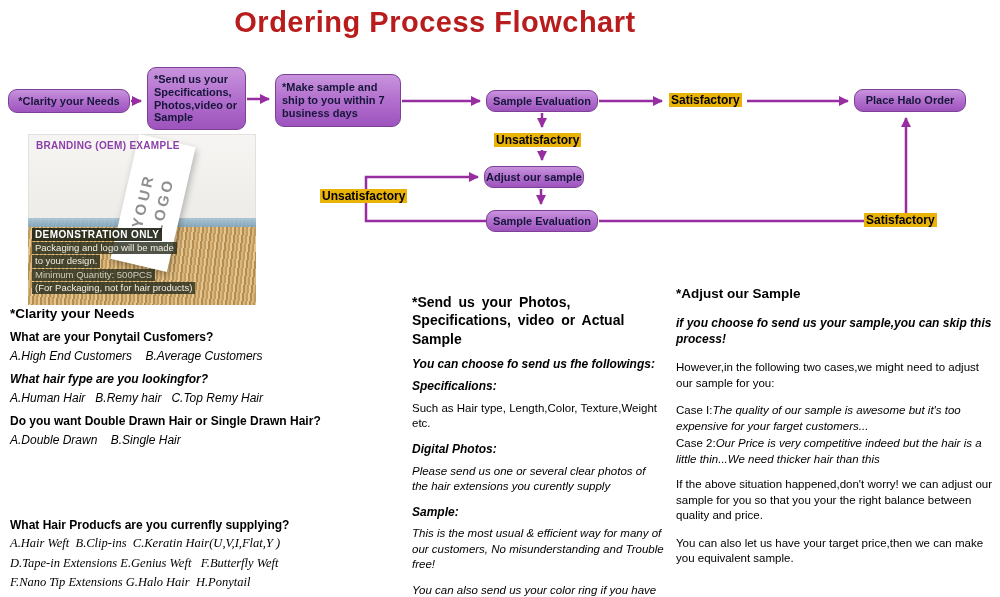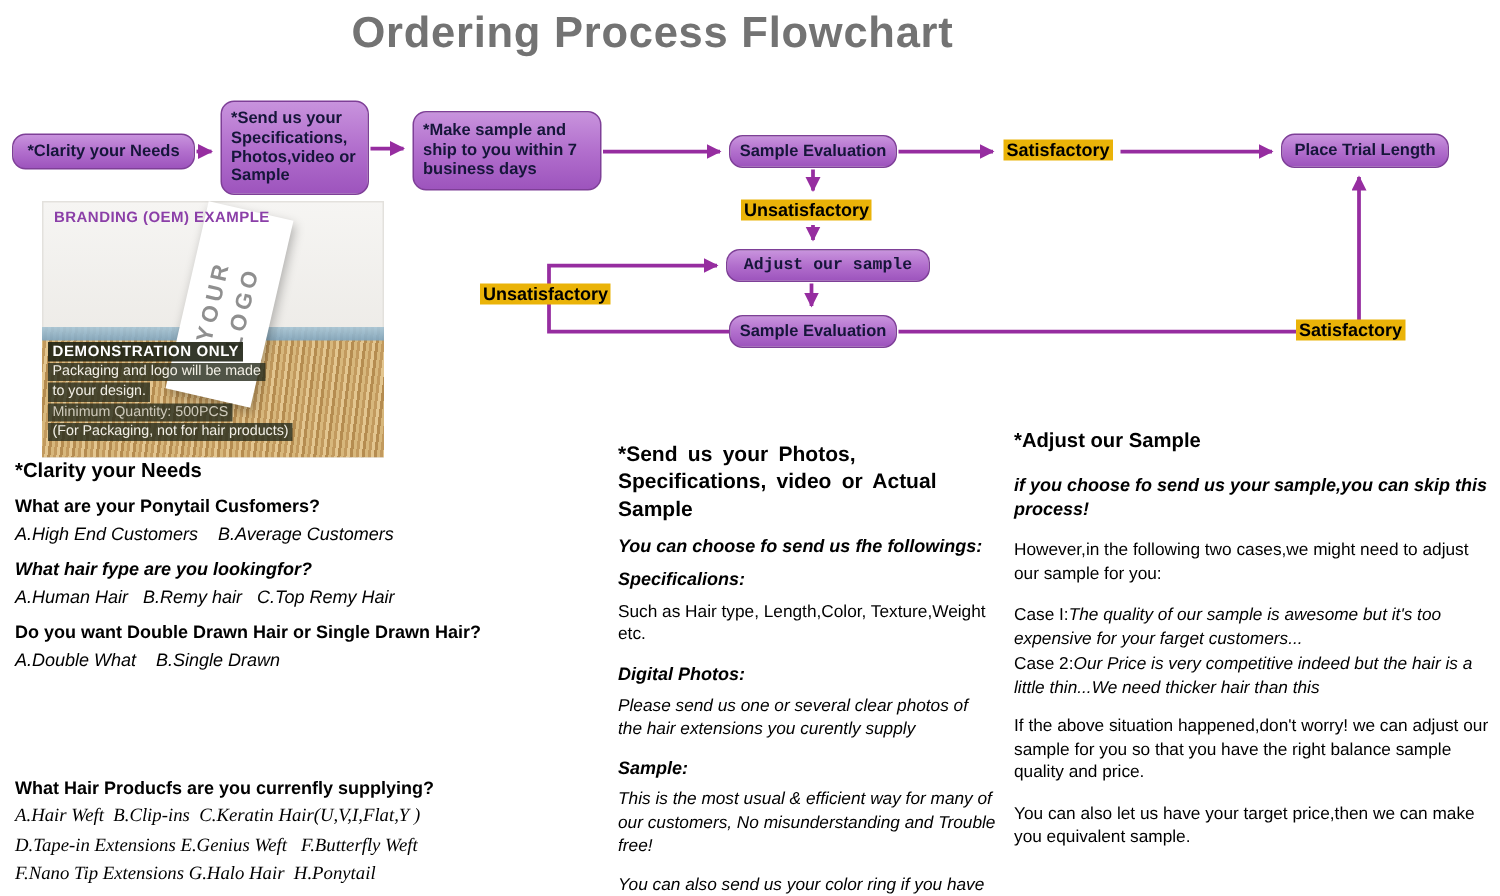--- a/index.html
+++ b/index.html
@@ -1,20 +1,20 @@
 <!DOCTYPE html>
 <html><head>
 <meta charset="utf-8">
 <style>
   * { margin:0; padding:0; box-sizing:border-box; }
   body { font-family:"Liberation Sans", sans-serif; background:#fff; }
   .page { position:relative; width:1000px; height:597px; background:#fff; overflow:hidden; }
 
   .title { position:absolute; left:0; top:6px; width:870px; text-align:center;
-           font-size:29px; font-weight:bold; color:#737373; letter-spacing:0.5px; }
+           font-size:29px; font-weight:bold; color:#b91c1c; letter-spacing:0.5px; }
 
   svg.arrows { position:absolute; left:0; top:0; z-index:1; pointer-events:none; }
 
   .node { position:absolute; z-index:2;
           background:linear-gradient(180deg,#c893dd 0%, #b26fcd 50%, #9d54bd 100%);
           border:1px solid #7e3f97; border-radius:9px;
           font-weight:bold; font-size:11px; color:#16163a; line-height:1.18;
           display:flex; align-items:center; justify-content:center; text-align:center; }
   .node.left { justify-content:flex-start; text-align:left; padding:3px 6px; }
 
@@ -94,22 +94,22 @@
       <path d="M541,189 L541,204" marker-end="url(#ah)"></path>
       <path d="M486,221 L366,221 L366,177 L478,177" marker-end="url(#ah)"></path>
       <path d="M599,221 L906,221 L906,118" marker-end="url(#ah)"></path>
     </g>
   </svg>
 
   <div class="node" style="left:8px;top:89px;width:122px;height:24px;">*Clarity your Needs</div>
   <div class="node left" style="left:147px;top:67px;width:99px;height:63px;">*Send us your Specifications, Photos,video or Sample</div>
   <div class="node left" style="left:275px;top:74px;width:126px;height:53px;">*Make sample and ship to you within 7 business days</div>
   <div class="node" style="left:486px;top:90px;width:112px;height:22px;">Sample Evaluation</div>
-  <div class="node" style="left:854px;top:89px;width:112px;height:23px;">Place Trial Length</div>
-  <div class="node" style="left:484px;top:166px;width:136px;height:22px;font-family:Liberation Mono, monospace;">Adjust our sample</div>
+  <div class="node" style="left:854px;top:89px;width:112px;height:23px;">Place Halo Order</div>
+  <div class="node" style="left:484px;top:166px;width:100px;height:22px;">Adjust our sample</div>
   <div class="node" style="left:486px;top:210px;width:112px;height:22px;">Sample Evaluation</div>
 
   <div class="flabel" style="left:669px;top:93px;">Satisfactory</div>
   <div class="flabel" style="left:494px;top:133px;">Unsatisfactory</div>
   <div class="flabel" style="left:320px;top:189px;">Unsatisfactory</div>
   <div class="flabel" style="left:864px;top:213px;">Satisfactory</div>
 
   <div class="product">
     <div class="hair"></div>
     <div class="tape"></div>
@@ -129,21 +129,21 @@
     </div>
   </div>
 
   <div class="col clarity">
     <div class="h2">*Clarity your Needs</div>
     <div class="q">What are your Ponytail Cusfomers?</div>
     <div class="a pre">A.High End Customers    B.Average Customers</div>
     <div class="q i">What hair fype are you lookingfor?</div>
     <div class="a pre">A.Human Hair   B.Remy hair   C.Top Remy Hair</div>
     <div class="q">Do you want Double Drawn Hair or Single Drawn Hair?</div>
-    <div class="a pre">A.Double What    B.Single Drawn</div>
+    <div class="a pre">A.Double Drawn    B.Single Hair</div>
   </div>
 
   <div class="col supplying">
     <div class="q" style="margin-top:0;">What Hair Producfs are you currenfly supplying?</div>
     <div class="serif pre">A.Hair Weft  B.Clip-ins  C.Keratin Hair(U,V,I,Flat,Y )</div>
     <div class="serif pre">D.Tape-in Extensions E.Genius Weft   F.Butterfly Weft</div>
     <div class="serif pre">F.Nano Tip Extensions G.Halo Hair  H.Ponytail</div>
   </div>
 
   <div class="col mid">
@@ -157,17 +157,17 @@
     <div class="body i mt4">This is the most usual &amp; efficient way for many of our customers, No misunderstanding and Trouble free!</div>
     <div class="body i">You can also send us your color ring if you have one.</div>
   </div>
 
   <div class="col right">
     <div class="h2">*Adjust our Sample</div>
     <div class="bi">if you choose fo send us your sample,you can skip this process!</div>
     <div class="body">However,in the following two cases,we might need to adjust our sample for you:</div>
     <p class="case"><span class="b">Case I:</span><span class="i">The quality of our sample is awesome but it's too expensive for your farget customers...</span></p>
     <p class="case"><span class="b">Case 2:</span><span class="i">Our Price is very competitive indeed but the hair is a little thin...We need thicker hair than this</span></p>
-    <div class="body mt10">If the above situation happened,don't worry! we can adjust our sample for you so that you have the right balance sample quality and price.</div>
+    <div class="body mt10">If the above situation happened,don't worry! we can adjust our sample for you so that you your the right balance between quality and price.</div>
     <div class="body">You can also let us have your target price,then we can make you equivalent sample.</div>
   </div>
 
 </div>
 
 </body></html>

